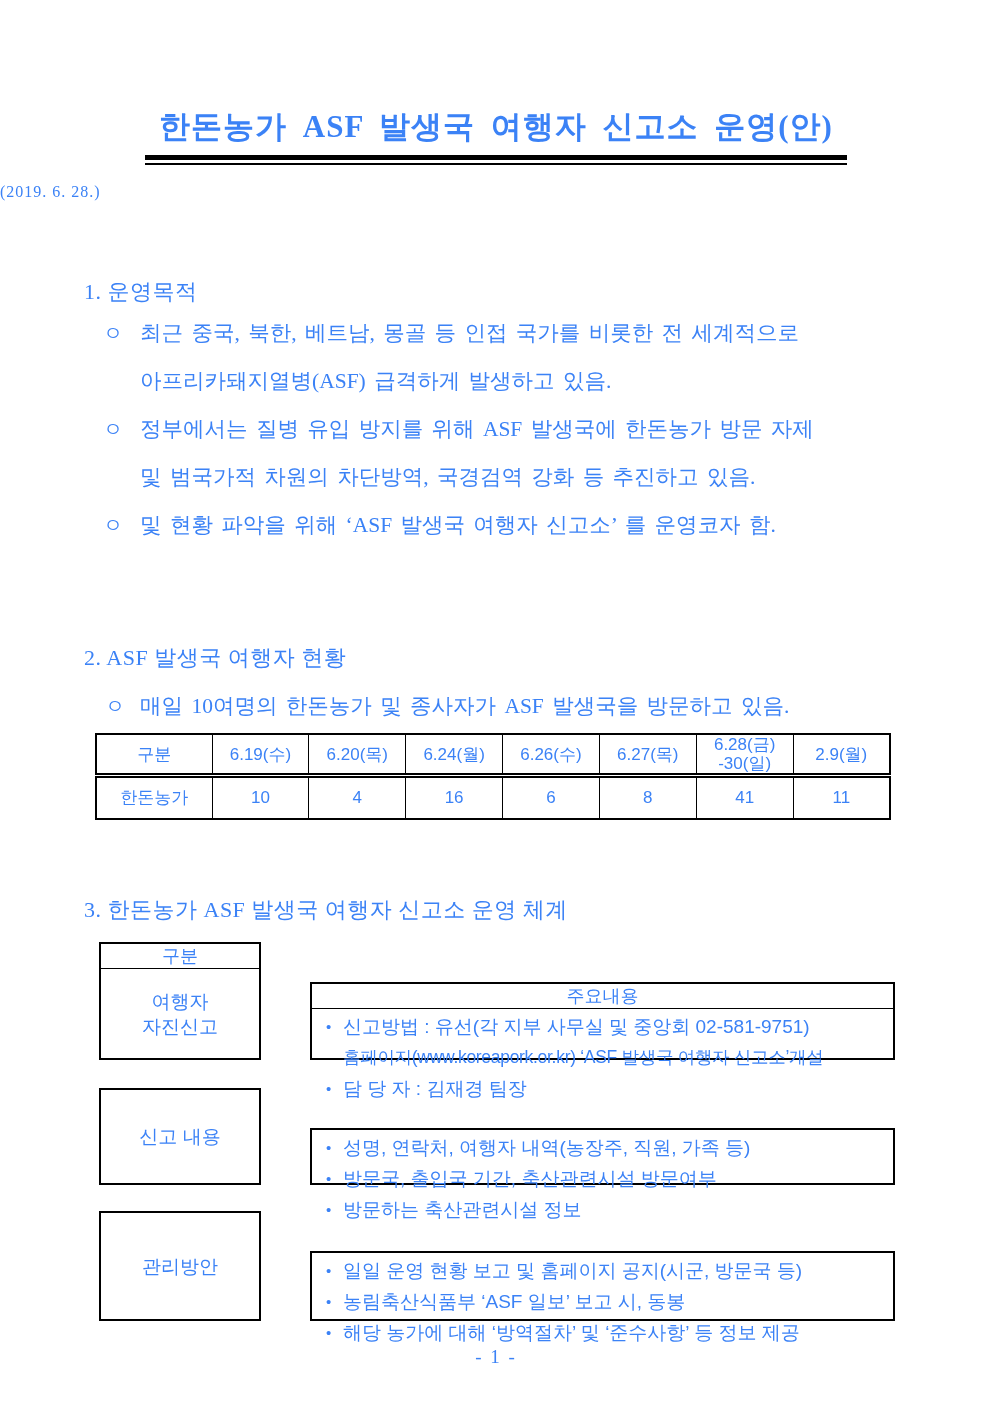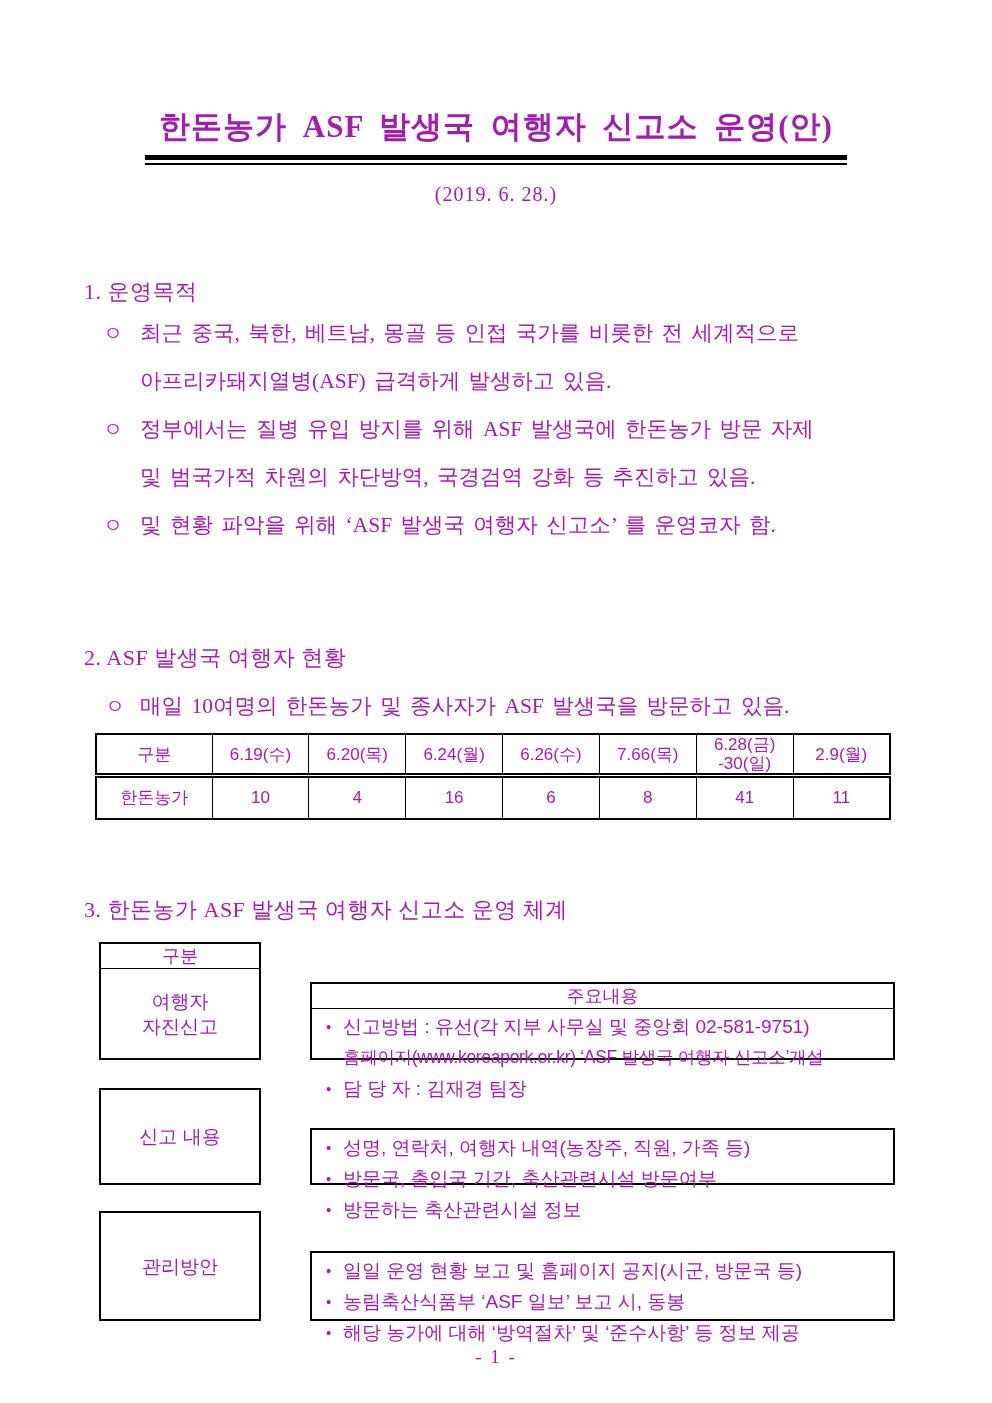--- a/index.html
+++ b/index.html
@@ -2,39 +2,39 @@
 <html><head>
 <meta charset="utf-8">
 <style>
   * { box-sizing: border-box; margin: 0; padding: 0; }
   html,body { background:#e8e8e8; }
   .page {
     position: relative;
     width: 992px; height: 1403px;
     margin: 0 auto;
     background: #ffffff;
-    color: #a21caf;
+    color: #3b82f6;
     font-family: "Liberation Serif", "DejaVu Serif", serif;
     overflow: hidden;
   }
   
   .title-wrap { position:absolute; top:106px; left:0; width:100%; text-align:center; }
   .doc-title {
     display:inline-block;
     font-size:31px; font-weight:bold;
     letter-spacing:1px; word-spacing:7px;
     padding:0 14px 7px;
     border-bottom:5px solid #000;
     position:relative;
   }
   .doc-title::after {
     content:""; position:absolute; left:0; right:0; bottom:-10px;
     height:2px; background:#000;
   }
-  .doc-date { position:absolute; top:183px; left:0; width:100%; text-align:center; font-size:20px; letter-spacing:1px; }
+  .doc-date { position:absolute; top:183px; left:0; width:100%; font-size:16px; letter-spacing:1px; }
   
   .sec-heading { position:absolute; left:84px; font-size:22px; font-weight:normal; letter-spacing:0.5px; }
   #heading1 { top:277px; }
   #heading2 { top:643px; }
   #heading3 { top:889px;margin-top:6px; }
   
   .bullets { position:absolute; left:95px; top:309px; width:808px; }
   .bullet { position:relative; padding-left:45px; font-size:21.5px; line-height:48px; word-spacing:3px; }
   .bullet .marker { position:absolute; left:8px; top:0; font-size:20px; }
   
@@ -119,21 +119,21 @@
         <col>
         <col>
       </colgroup>
     <thead>
         <tr id="t-head">
           <th>구분</th>
           <th>6.19(수)</th>
           <th>6.20(목)</th>
           <th>6.24(월)</th>
           <th>6.26(수)</th>
-          <th>7.66(목)</th>
+          <th>6.27(목)</th>
           <th>6.28(금)
 -30(일)</th>
           <th>2.9(월)</th>
         </tr>
       </thead>
     <tbody>
         <tr id="t-row">
           <td>한돈농가</td>
           <td>10</td>
           <td>4</td>

